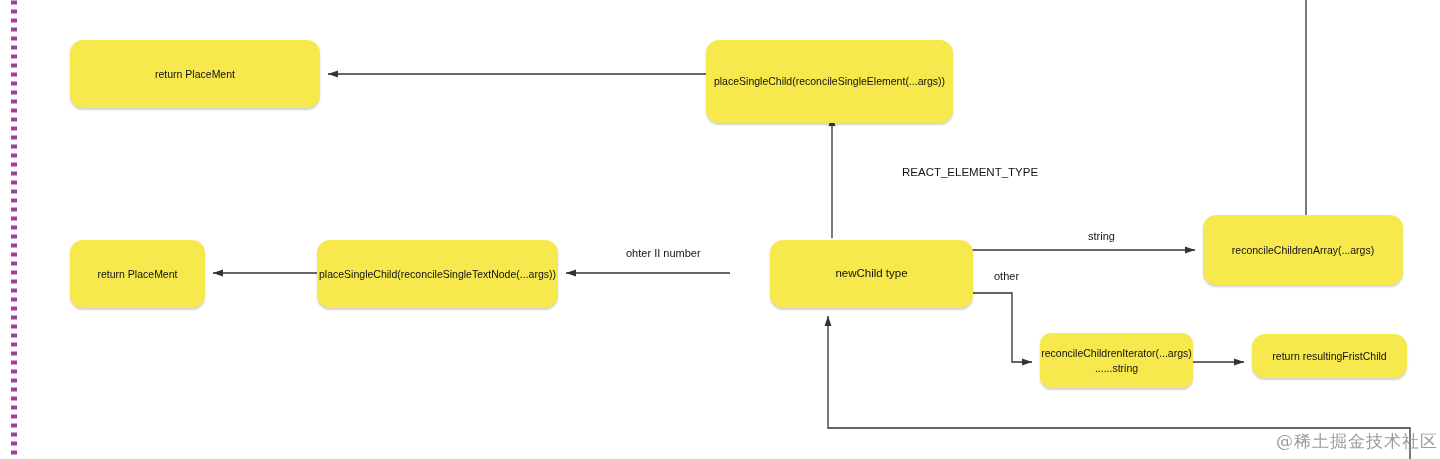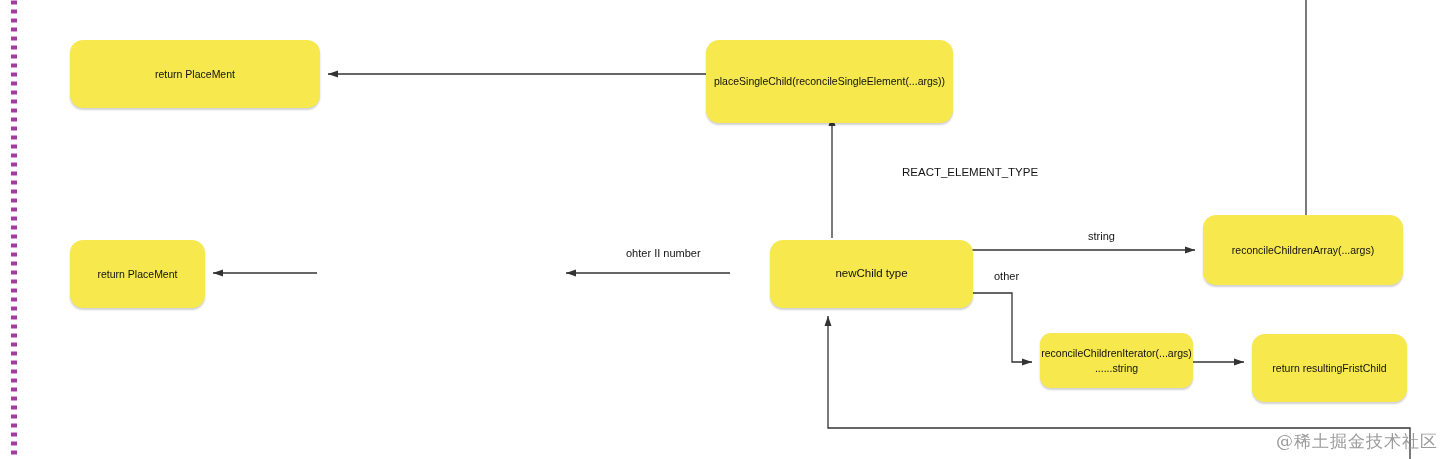--- a/index.html
+++ b/index.html
@@ -97,35 +97,38 @@
   </div>
 
   <div class="node" style="left:706px; top:40px; width:247px; height:83px;">
     <span>placeSingleChild(reconcileSingleElement(...args))</span>
   </div>
 
   <div class="node" style="left:70px; top:240px; width:135px; height:68px;">
     <span>return PlaceMent</span>
   </div>
 
+  <div class="node" style="left:317px; top:240px; width:241px; height:68px;">
+    <span>placeSingleChild(reconcileSingleTextNode(...args))</span>
+  </div>
 
   <div class="node" style="left:730px; top:240px; width:203px; height:68px; font-size:11.5px;margin-left:40px;">
     <span>newChild type</span>
   </div>
 
   <div class="node" style="left:1203px; top:215px; width:200px; height:70px;">
     <span>reconcileChildrenArray(...args)</span>
   </div>
 
   <div class="node" style="left:1040px; top:333px; width:153px; height:55px;border-radius:11px;">
     <span>reconcileChildrenIterator(...args)</span>
     <span>......string</span>
   </div>
 
-  <div class="node" style="left:1252px; top:334px; width:155px; height:68px;">
+  <div class="node" style="left:1252px; top:334px; width:155px; height:44px;">
     <span>return  resultingFristChild</span>
   </div>
 
   <div class="edge-label" style="left:866px; top:166px; font-size:11.5px;">REACT_ELEMENT_TYPE</div>
 
   <div class="edge-label" style="left:590px; top:247px;">ohter II number</div>
 
   <div class="edge-label" style="left:1052px; top:230px;">string</div>
 
   <div class="edge-label" style="left:958px; top:270px;">other</div>

